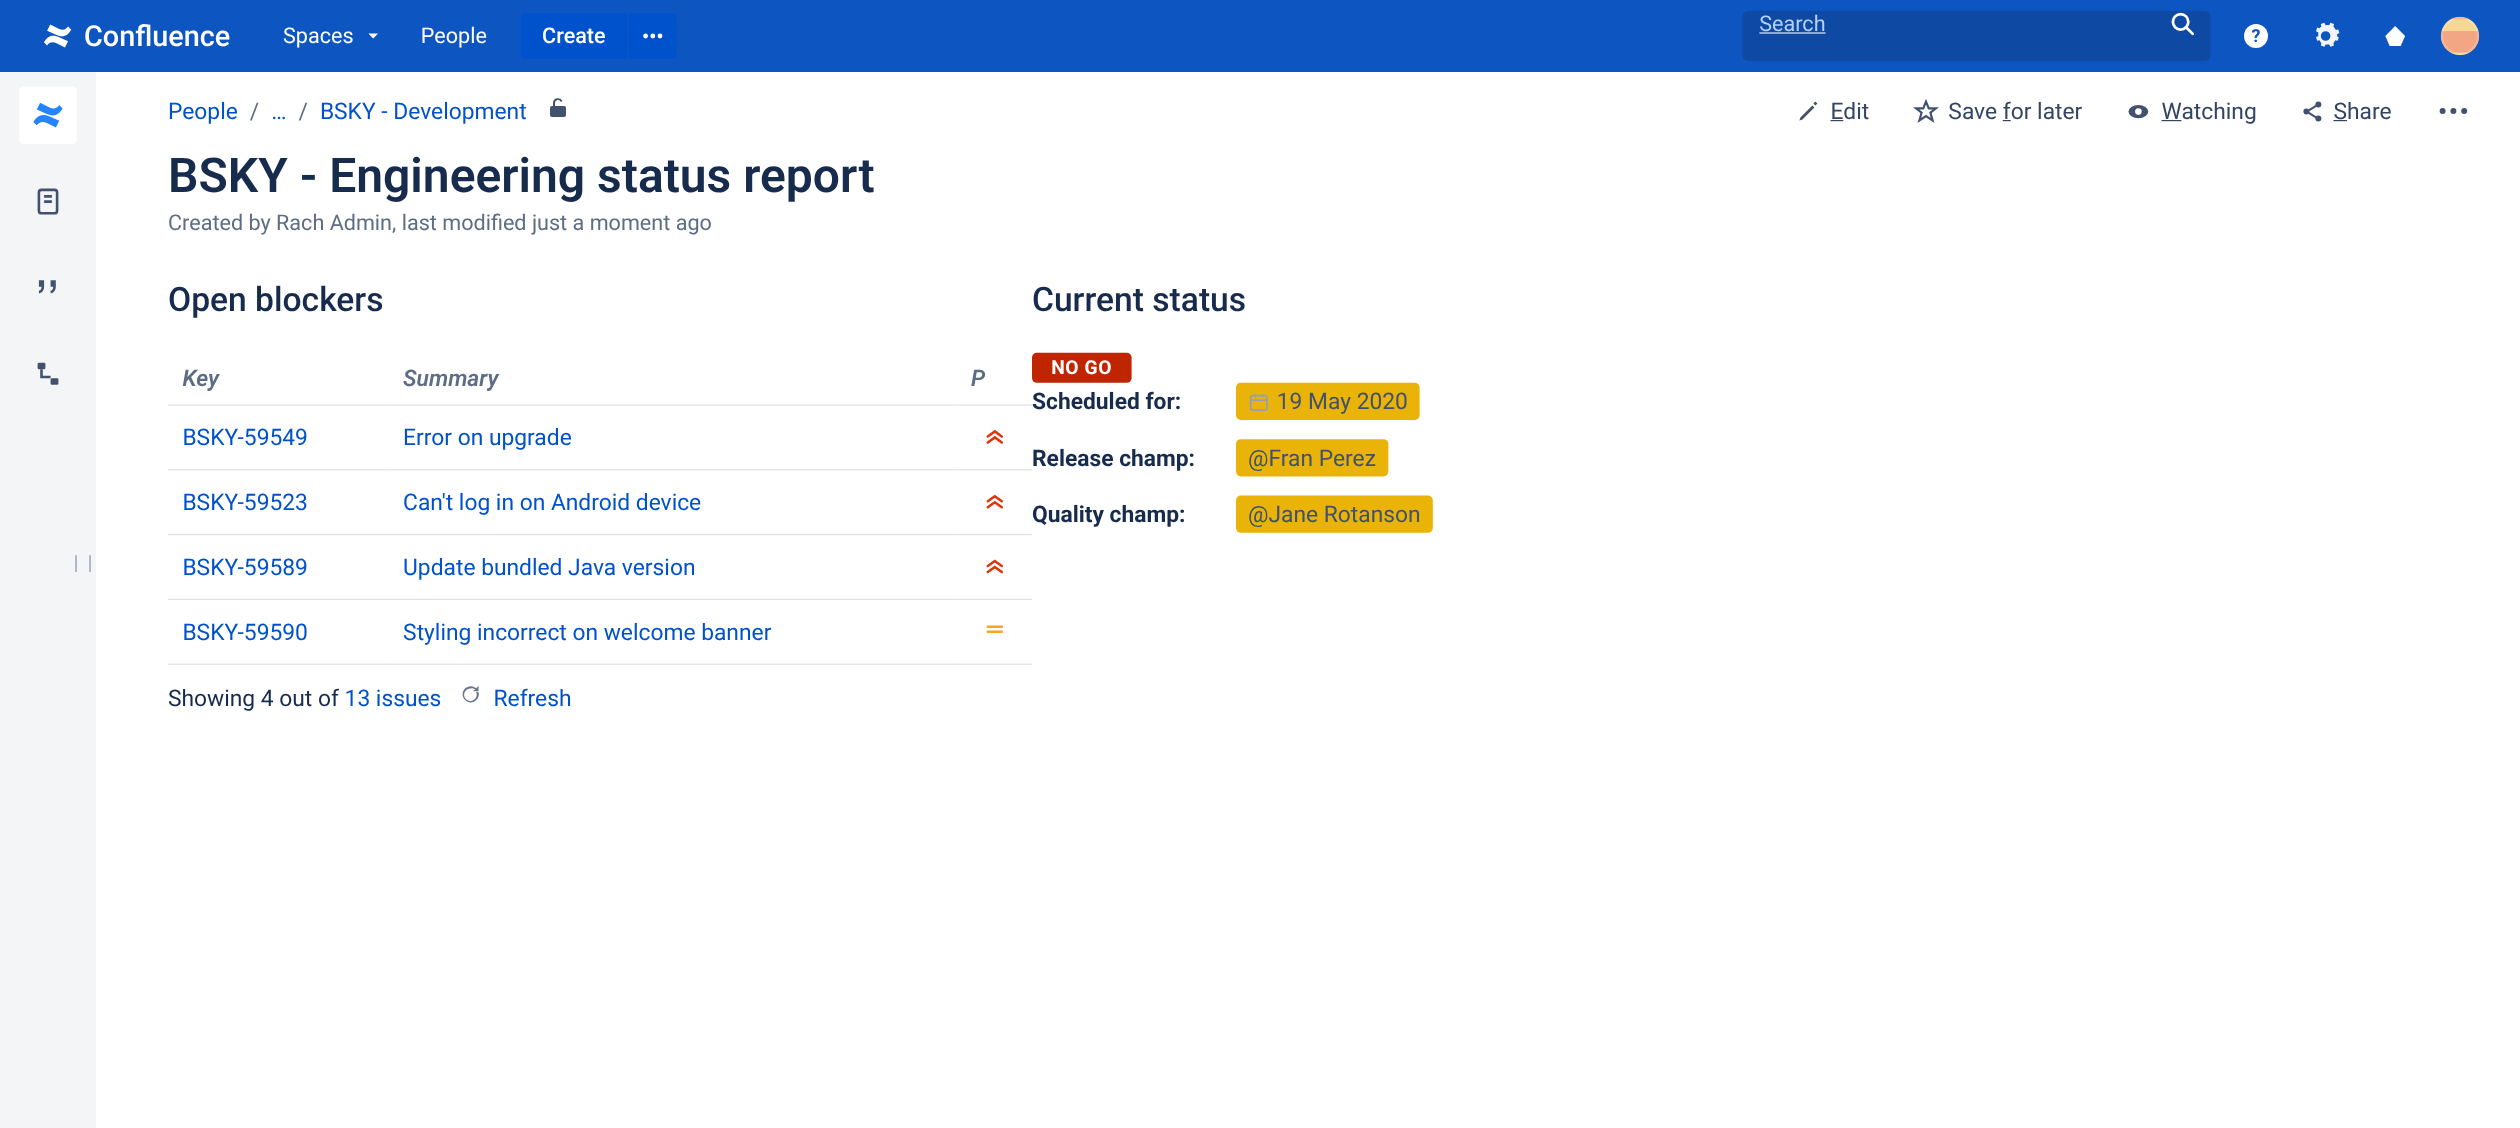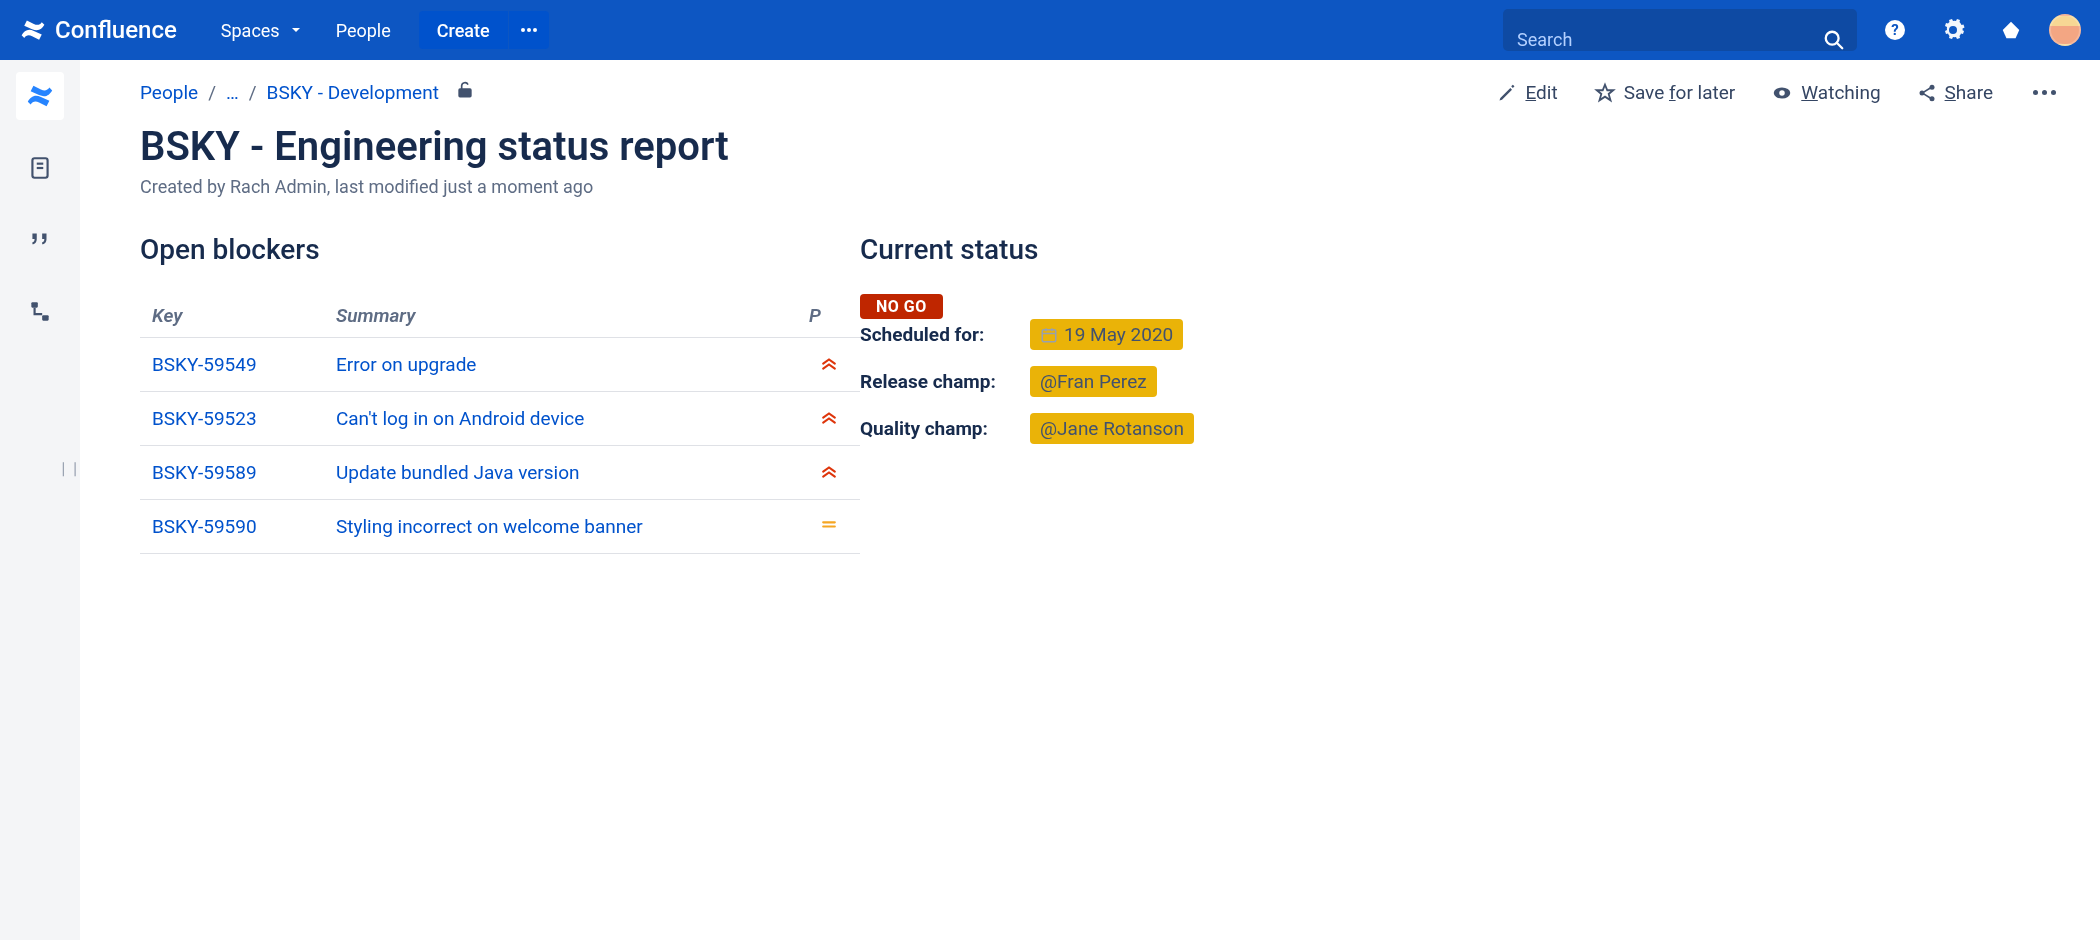--- a/index.html
+++ b/index.html
@@ -13,28 +13,28 @@
     --red-status: #bf2600;
     --priority-red: #e55039;
     --priority-orange: #f5a623;
     --grey-bg: #f4f5f7;
     --border: #dfe1e6;
   }
   * { box-sizing: border-box; font-family: -apple-system, BlinkMacSystemFont, "Segoe UI", Roboto, Helvetica, Arial, sans-serif; }
   body { margin:0; padding:0; background:#fff; color:var(--text-dark); }
 
   
-  .topnav { display:flex; align-items:center; background: var(--blue-nav); height:60px; padding:0 19px; color:#fff; }
+  .topnav { display:flex; align-items:center; background: var(--blue-nav); height:60px; padding:0 34px; color:#fff; }
   .logo-wrap { display:flex; align-items:center; font-size:24px; font-weight:500; margin-right:28px; }
   .logo-wrap svg { margin-right:8px; }
   .nav-item { display:flex; align-items:center; padding:0 16px; height:100%; font-size:18px; cursor:pointer; }
   .create-btn { background: var(--blue-primary); border-radius:4px 0 0 4px; height:38px; padding:0 18px; display:flex; align-items:center; font-size:18px; font-weight:500; margin-left:12px; cursor:pointer; }
   .create-more { background: var(--blue-primary); border-radius:0 4px 4px 0; height:38px; width:40px; display:flex; align-items:center; justify-content:center; margin-left:1px; cursor:pointer; }
   .spacer { flex:1; }
-  .search { display:flex; align-items:flex-end; background: var(--blue-search); border-radius:5px; height:42px; width:354px; padding:0 12px; color:#deebff; font-size:18px; }
+  .search { display:flex; align-items:flex-start; background: var(--blue-search); border-radius:5px; height:42px; width:390px; padding:0 12px; color:#deebff; font-size:18px;text-decoration:underline; }
   .search input { background:transparent; border:none; outline:none; color:#deebff; font-size:18px; flex:1; }
   .search input::placeholder { color:#b3d0ff; }
   .topnav .icon-btn { width:40px; height:40px; display:flex; align-items:center; justify-content:center; margin-left:18px; cursor:pointer; }
   .avatar { width:32px; height:32px; border-radius:50%; background:linear-gradient(#f7d794 0 35%, #f3a683 35% 100%); margin-left:18px; border:2px solid #fff3; }
 
   
   .body { display:flex; height:calc(100vh - 60px); }
   .leftrail { width:80px; background:var(--grey-bg); display:flex; flex-direction:column; align-items:center; padding-top:12px; gap:24px; position:relative; }
   .rail-item { width:48px; height:48px; display:flex; align-items:center; justify-content:center; border-radius:4px; cursor:pointer; }
   .rail-item.active { background:#fff; }
@@ -263,20 +263,28 @@
               <tr>
                 <td><a href="#">BSKY-59590</a></td>
                 <td><a href="#">Styling incorrect on welcome banner</a></td>
                 <td class="pri"><span><svg width="20" height="20" viewBox="0 0 24 24">
                       <line x1="5" y1="10" x2="19" y2="10" stroke="#f5a623" stroke-width="2.5" stroke-linecap="round"></line>
                       <line x1="5" y1="15" x2="19" y2="15" stroke="#f5a623" stroke-width="2.5" stroke-linecap="round"></line>
                     </svg></span></td>
               </tr>
             </tbody>
         </table>
+        <div class="footer-row">
+          <span>Showing 4 out of </span><a href="#">13 issues</a>
+          <span class="refresh-icon">
+            <svg width="18" height="18" viewBox="0 0 24 24">
+                <path fill="#6b778c" d="M12 5a7 7 0 106.3 4H21a9 9 0 11-2.7-4.3L21 2v6h-6l2.3-2.3A7 7 0 0012 5z"></path>
+              </svg>
+          </span><a href="#">Refresh</a>
+        </div>
       </div>
 
       <div class="col-right">
         <h2 class="section">Current status</h2>
         <span class="status-lozenge">NO GO</span>
 
 
         <div class="detail-row">
           <span class="label">Scheduled for:</span>
           <span class="chip">

